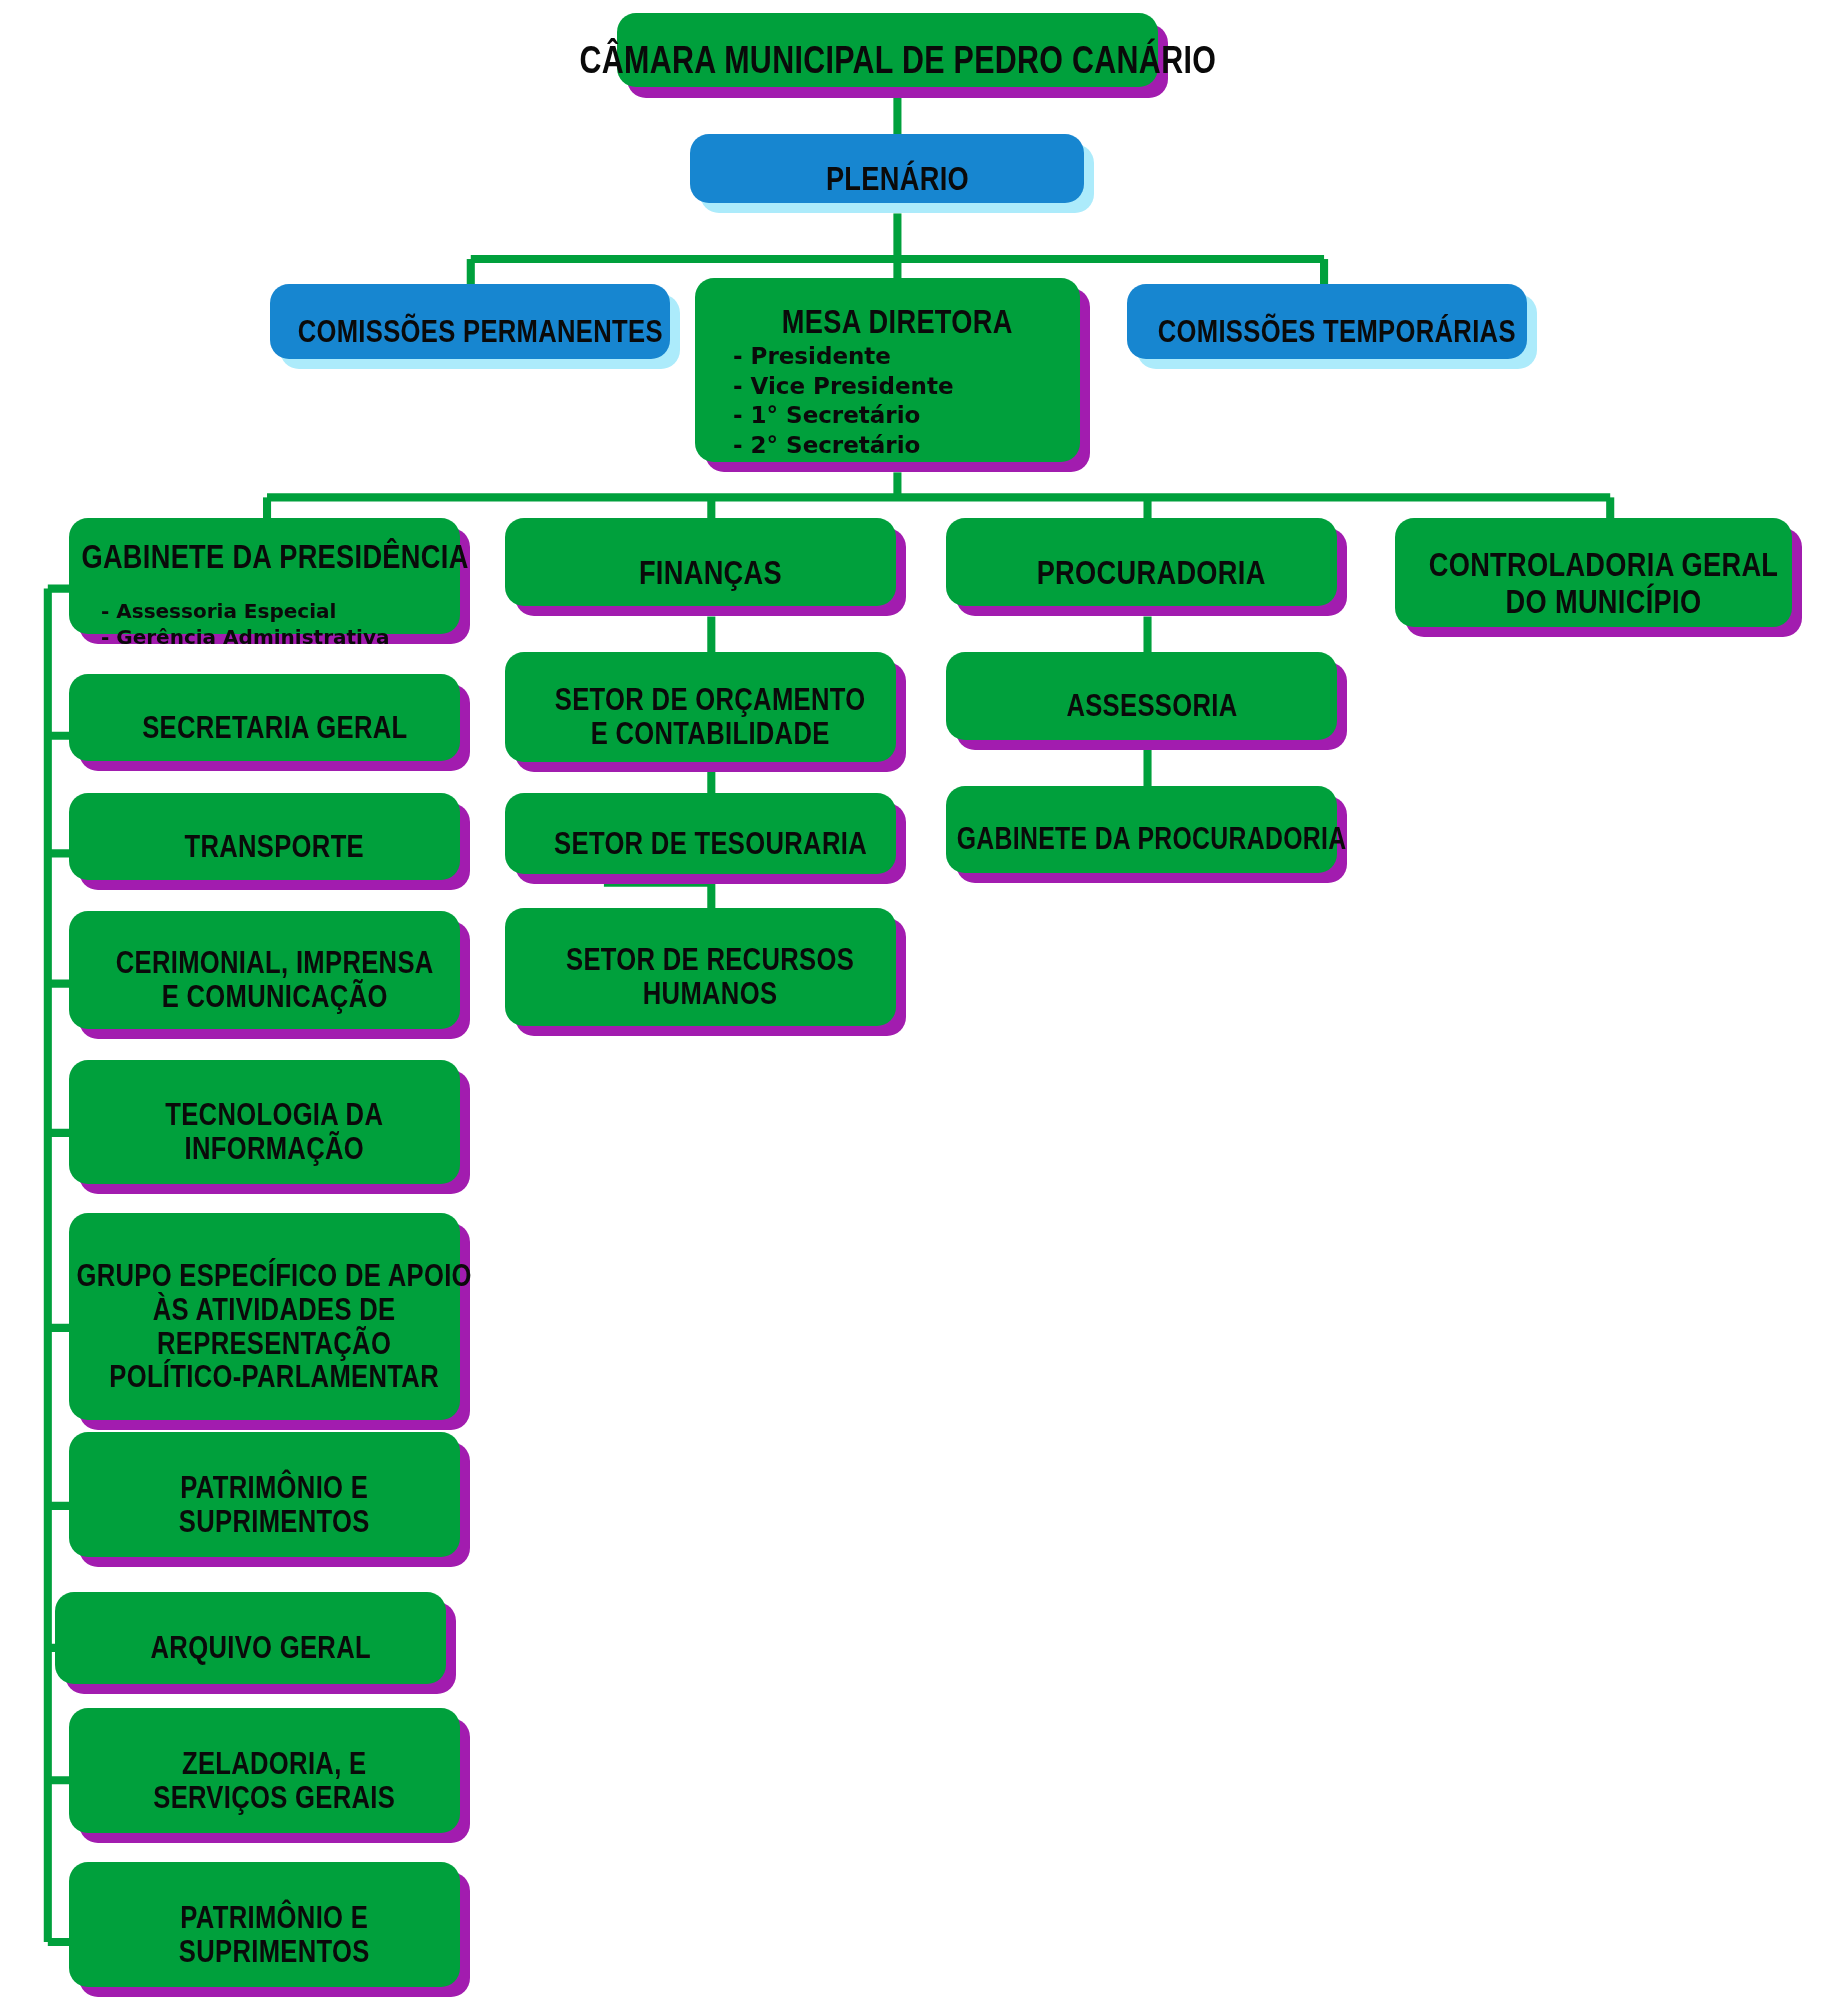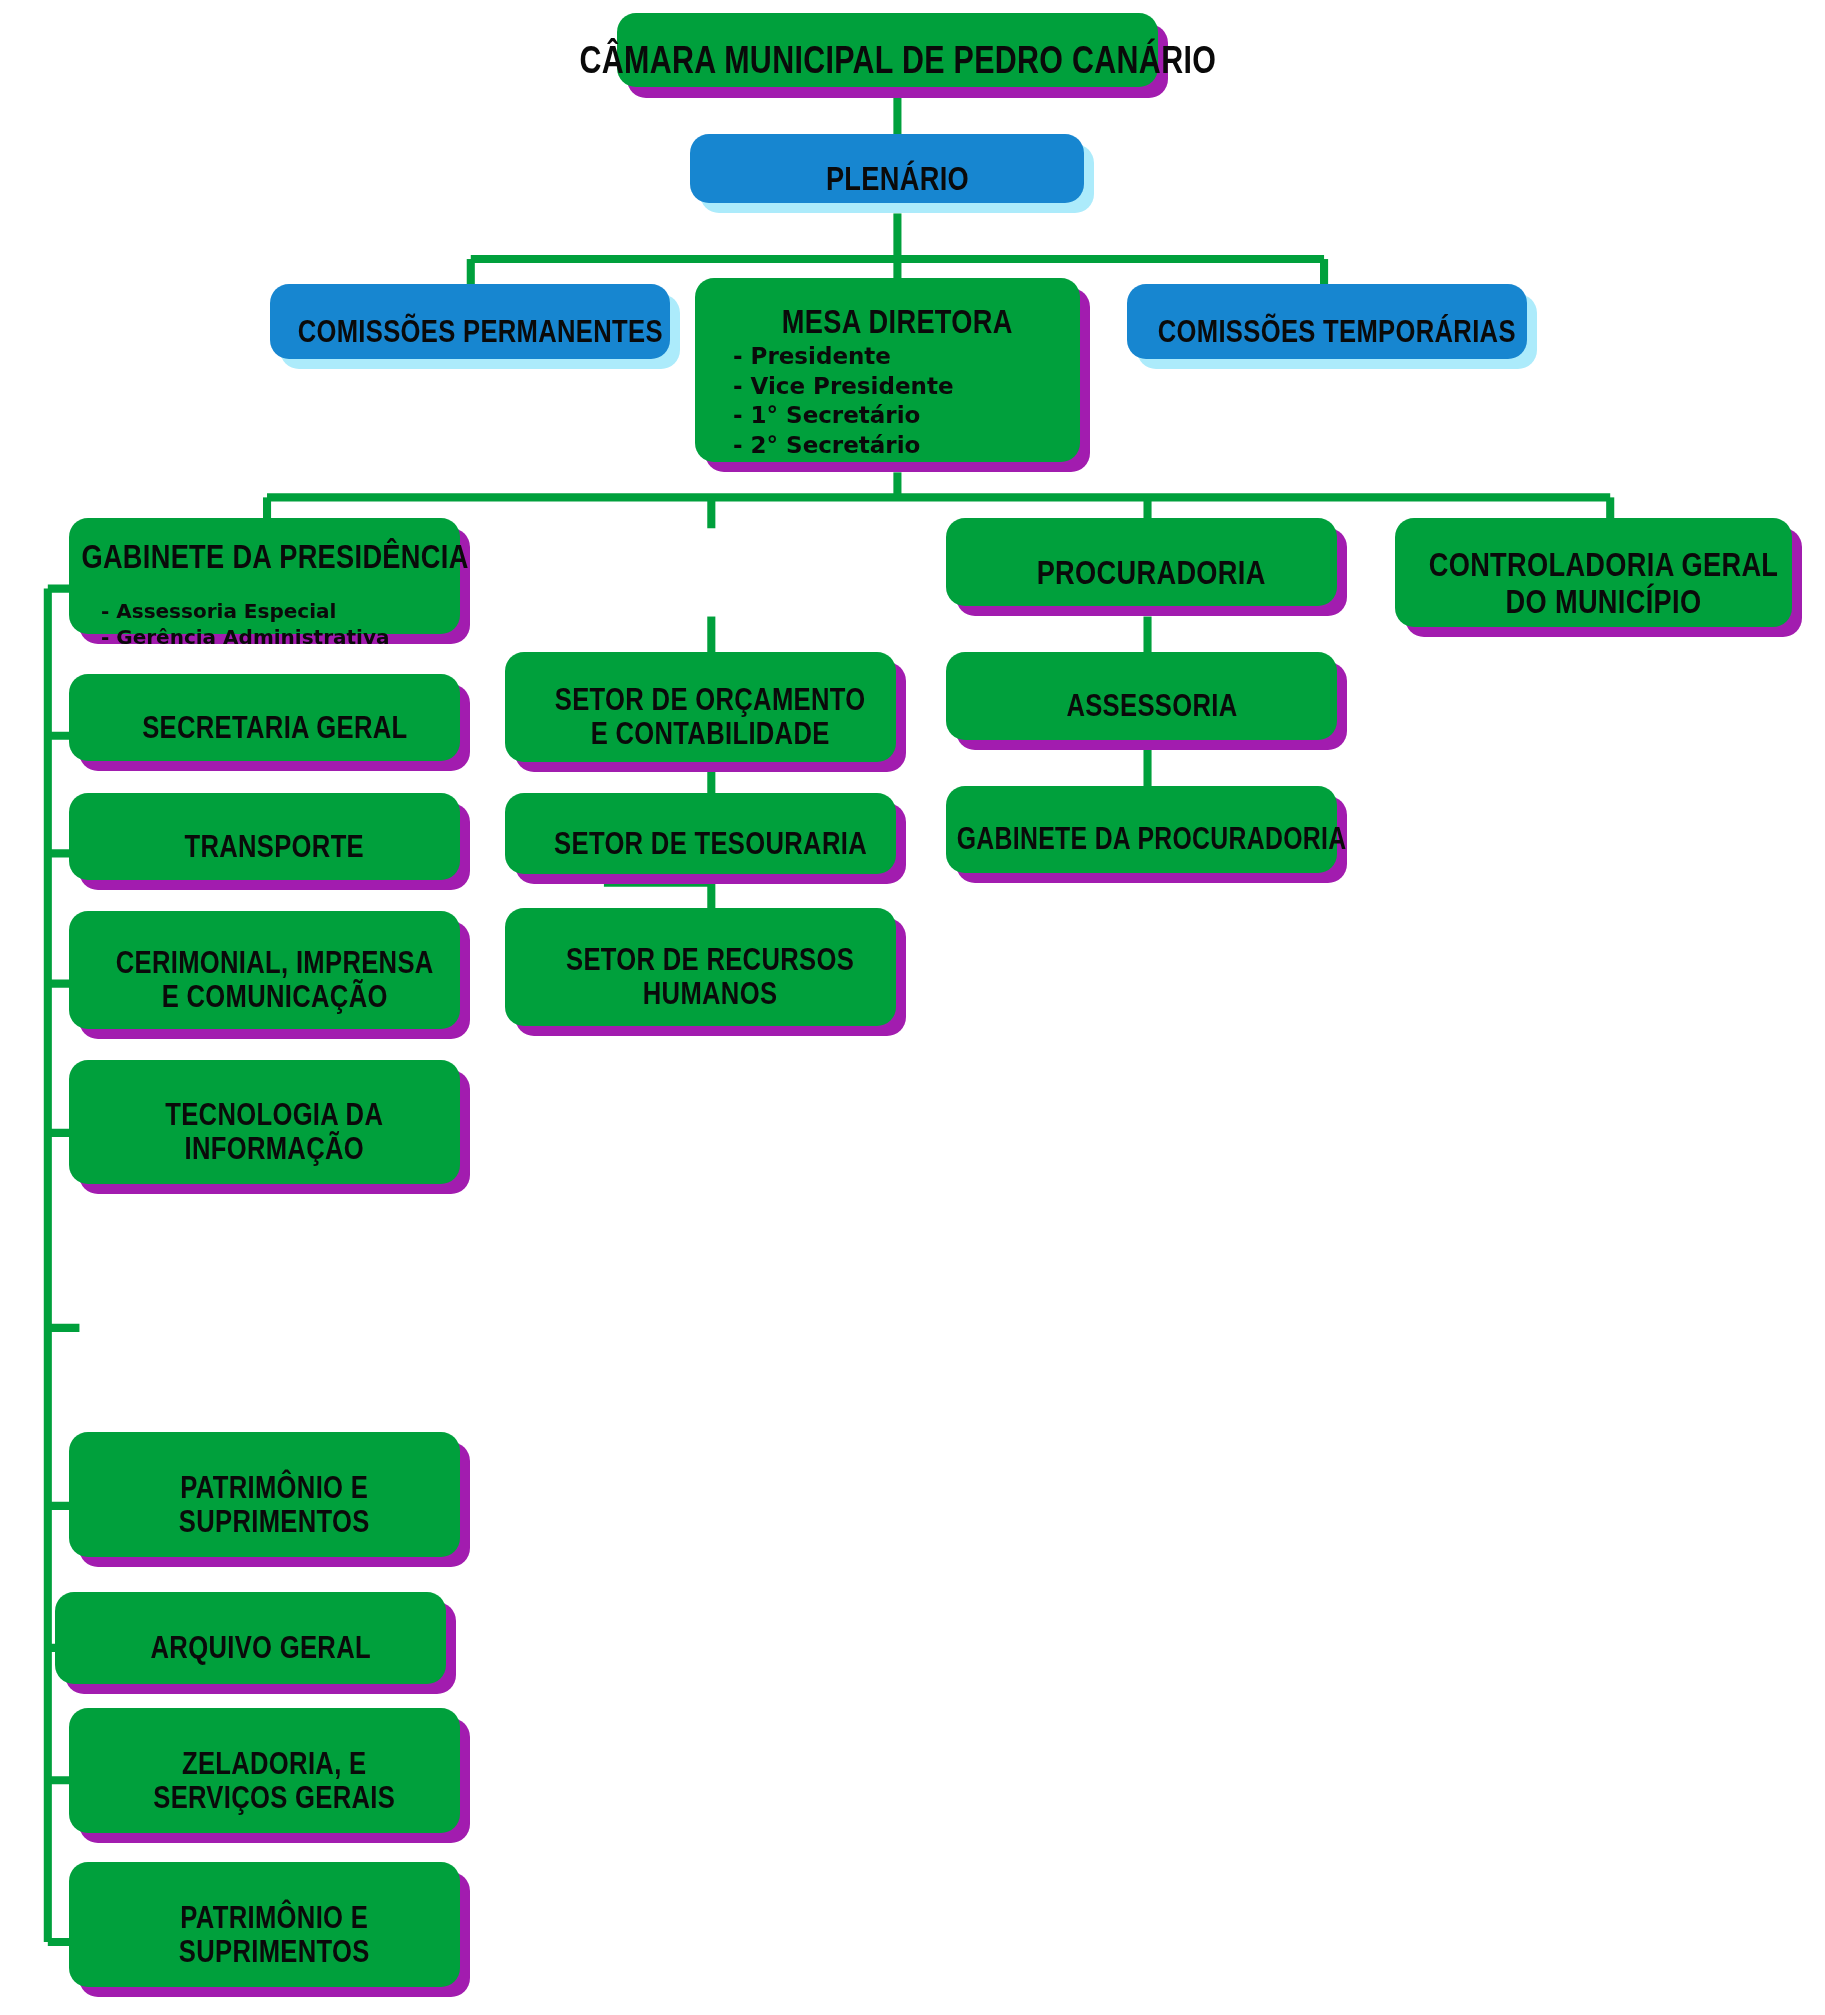--- a/index.html
+++ b/index.html
@@ -163,20 +163,24 @@
 
   <div class="node green fs-46" style="left:79px; top:528px; width:391px; height:116px; justify-content:flex-start; padding-top:10.3px;">
     <span class="shadow"></span>
     <span class="title">GABINETE DA PRESIDÊNCIA</span>
     <span class="subs" style="font-size:20px; align-self:flex-start; margin-left:22px;margin-top:24px;">
       <span class="sub">- Assessoria Especial</span>
       <span class="sub">- Gerência Administrativa</span>
     </span>
   </div>
 
+  <div class="node green fs-46" style="left:515px; top:528px; width:391px; height:88px;">
+    <span class="shadow"></span>
+    <span class="title">FINANÇAS</span>
+  </div>
 
   <div class="node green fs-46" style="left:956px; top:528px; width:391px; height:88px;">
     <span class="shadow"></span>
     <span class="title">PROCURADORIA</span>
   </div>
 
   <div class="node green fs-44" style="left:79px; top:684px; width:391px; height:87px;">
     <span class="shadow"></span>
     <span class="title">SECRETARIA GERAL</span>
   </div>
@@ -203,20 +207,29 @@
   </div>
 
   <div class="node green fs-44" style="left:79px; top:1070px; width:391px; height:124px;">
     <span class="shadow"></span>
     <span class="title">
       <span class="ln">TECNOLOGIA DA</span>
       <span class="ln">INFORMAÇÃO</span>
     </span>
   </div>
 
+  <div class="node green fs-44" style="left:79px; top:1223px; width:391px; height:207px;">
+    <span class="shadow"></span>
+    <span class="title">
+      <span class="ln">GRUPO ESPECÍFICO DE APOIO</span>
+      <span class="ln">ÀS ATIVIDADES DE</span>
+      <span class="ln">REPRESENTAÇÃO</span>
+      <span class="ln">POLÍTICO-PARLAMENTAR</span>
+    </span>
+  </div>
 
   <div class="node green fs-44" style="left:79px; top:1442px; width:391px; height:125px;">
     <span class="shadow"></span>
     <span class="title">
       <span class="ln">PATRIMÔNIO E</span>
       <span class="ln">SUPRIMENTOS</span>
     </span>
   </div>
 
   <div class="node green fs-44" style="left:65px; top:1602px; width:391px; height:92px;">

